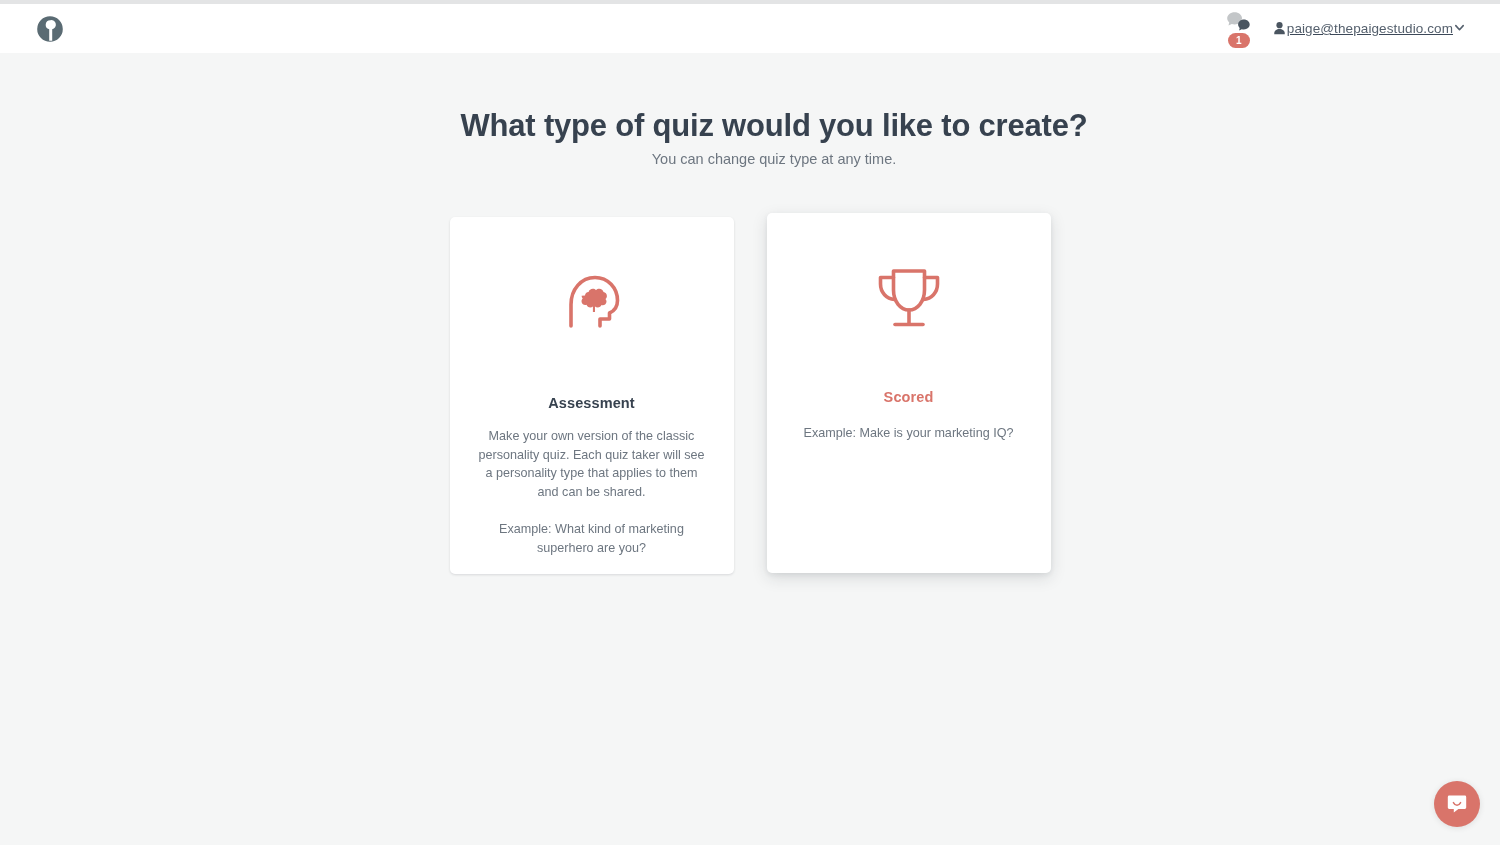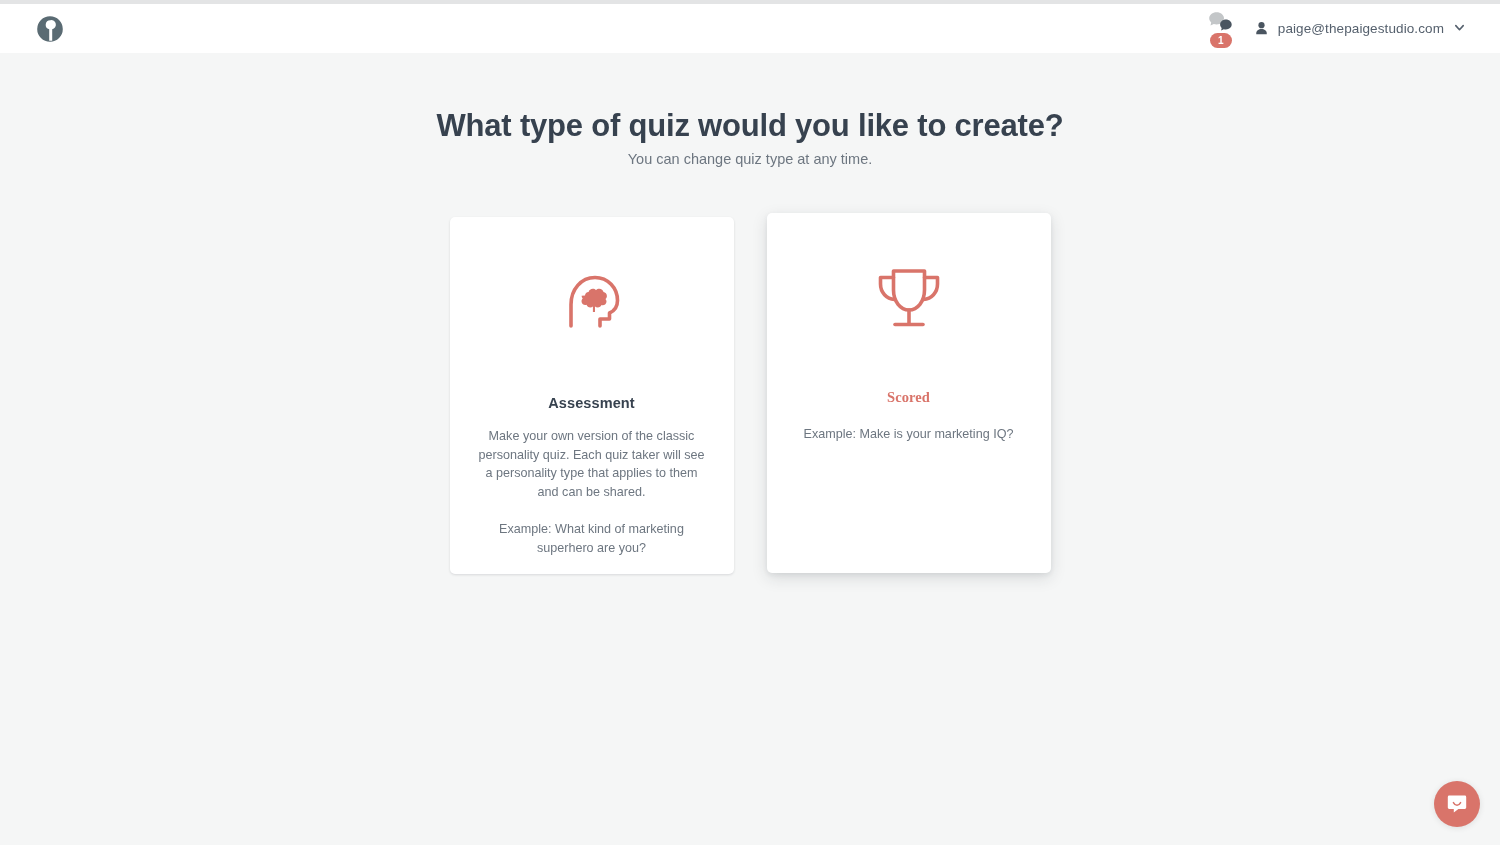--- a/index.html
+++ b/index.html
@@ -79,41 +79,42 @@
     font-size: 10px;
     font-weight: bold;
     line-height: 15px;
     text-align: center;
     letter-spacing: 0.2px;
   }
 
   .account {
     display: flex;
     align-items: flex-start;
-    gap: 9px;
     cursor: pointer;
     padding: 6px 4px 6px 10px;
+    text-decoration: underline;
   }
 
   .account-email {
     font-size: 13.5px;
     color: #55606d;
     letter-spacing: 0.1px;
     white-space: nowrap;
   }
 
   .chevron { display: block; }
 
   
   .main {
     position: absolute;
     top: 53px; left: 0;
     width: 1500px;
     height: 792px;
     background: #f5f6f6;
+    padding-left: 24px;
   }
 
   .page-title {
     position: absolute;
     top: 55px;
     width: 1500px;
     text-align: center;
     font-size: 31px;
     font-weight: bold;
     color: #37424f;
@@ -171,21 +172,21 @@
   .card--active .card-icon { margin-bottom: 50px; }
 
   .card-title {
     font-size: 14.5px;
     font-weight: bold;
     color: #37424f;
     margin-bottom: 16px;
     letter-spacing: 0.1px;
   }
 
-  .card--active .card-title { color: #d9746a; font-family: Liberation Serif, serif; }
+  .card--active .card-title { color: #d9746a; }
 
   .card-desc,
   .card-example {
     font-size: 12.6px;
     line-height: 18.6px;
     color: #6d7680;
   }
 
   .card-example { margin-top: 18.6px; }
 

